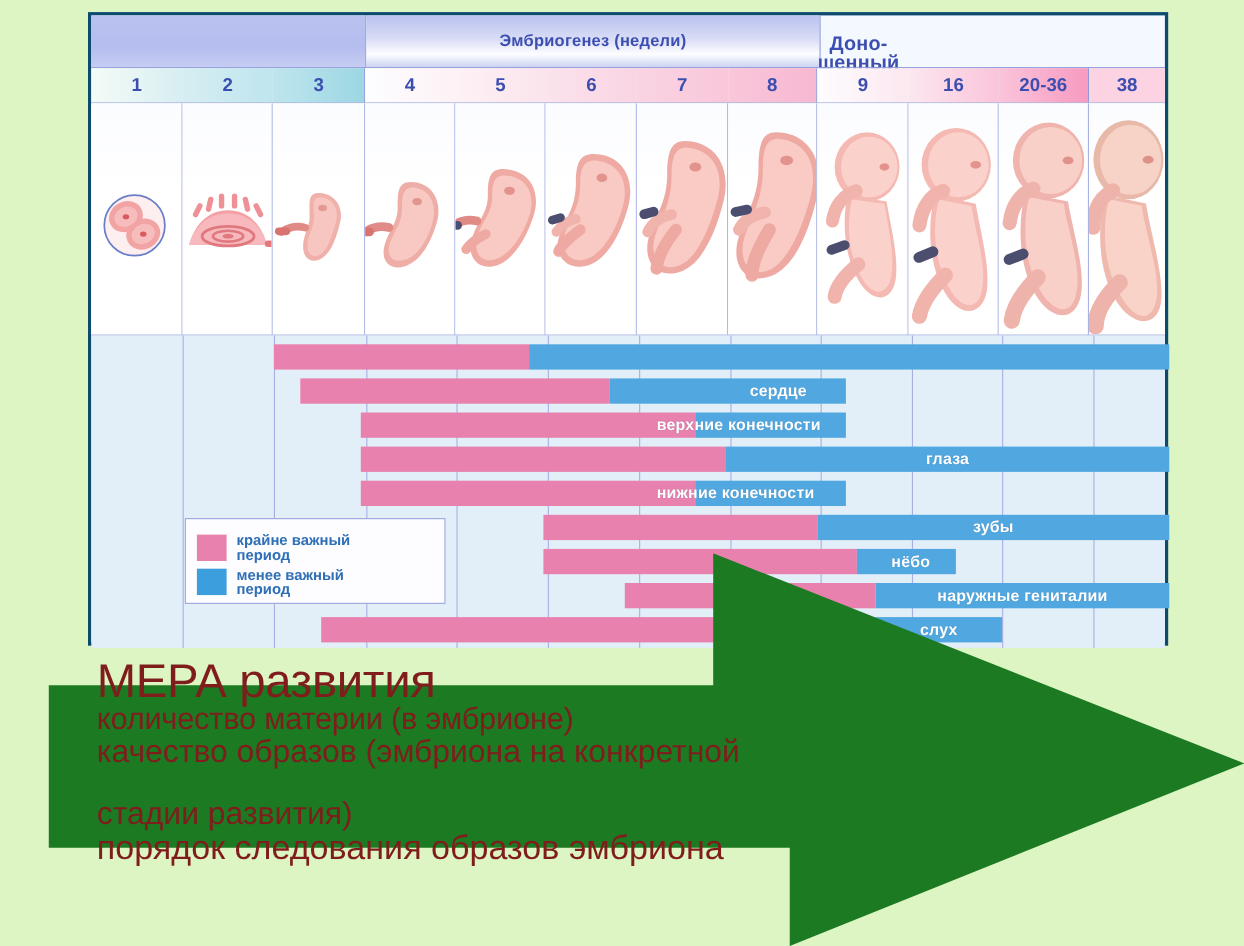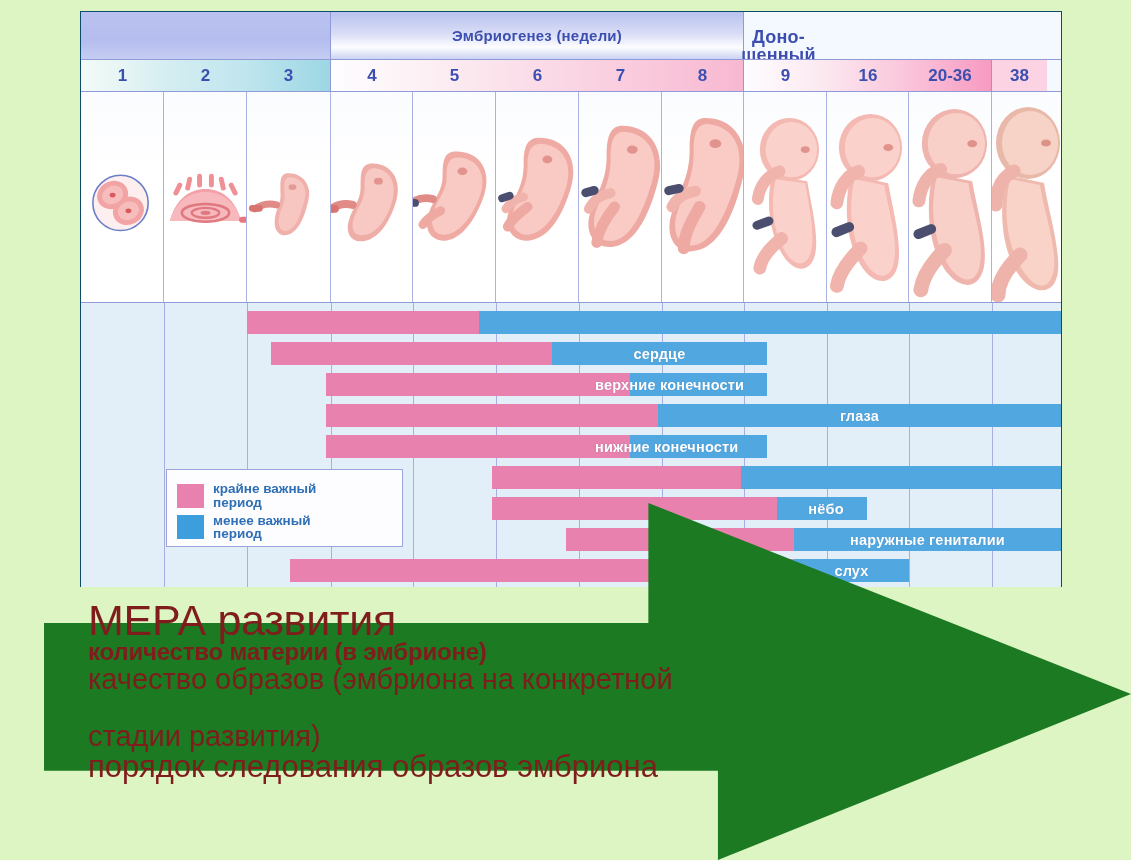--- a/index.html
+++ b/index.html
@@ -16,21 +16,21 @@
   }
 
   
   #chart-panel {
     position: absolute;
     left: 80px;
     top: 11px;
     width: 982px;
     height: 576px;
     background: #f4f9ff;
-    border: 1px solid #0c4a6e;
+    border: 3px solid #0c4a6e;
     box-sizing: border-box;
   }
 
   
   #stage-header {
     position: absolute;
     left: 0; top: 0;
     width: 100%;
     height: 47px;
     display: flex;
@@ -192,21 +192,21 @@
     );
   }
   #banner-text {
     position: absolute;
     left: 88px;
     top: 600px;
     width: 870px;
     color: #7f1d1d;
   }
   .b-line1 { font-size: 43px; line-height: 0.93; letter-spacing: -.3px; }
-  .b-line2 { font-size: 24px; line-height: 1.02; letter-spacing: -.2px; font-weight: bold; }
+  .b-line2 { font-size: 28px; line-height: 1.02; letter-spacing: -.2px; }
   .b-line3 { font-size: 29px; line-height: 1.05; }
   .b-line4 { font-size: 29px; line-height: 1.05; margin-top: 26px; }
   .b-line5 { font-size: 31px; line-height: 1.05; margin-top: 0; }
 </style>
 </head>
 <body>
 
 <div id="chart-panel">
 
   <div id="stage-header">
@@ -248,21 +248,21 @@
       </div>
     <div class="week-cell" style="width:83px; background:linear-gradient(90deg,#fdfdff 0%, #fce7ef 100%);">
         <span>9</span>
       </div>
     <div class="week-cell" style="width:82px; background:linear-gradient(90deg,#fce7ef 0%, #fac4da 100%);">
         <span>16</span>
       </div>
     <div class="week-cell sep" style="width:83px; background:linear-gradient(90deg,#fac4da 0%, #f79ac1 100%);">
         <span>20-36</span>
       </div>
-    <div class="week-cell" style="width:55px; background:#fbd3e2;">
+    <div class="week-cell" style="width:69px; background:#fbd3e2;">
         <span>38</span>
       </div>
   </div>
 
   <div id="images-row">
     <div class="img-cell" style="width:83px;">
       <svg class="embryo-art" width="83" height="211" viewBox="0 0 83 211" aria-hidden="true">
         <g transform="translate(10,82)">
           <circle cx="30" cy="30" r="28" fill="#fdeef0" stroke="#6a7fc6" stroke-width="1.6"></circle>
           <ellipse cx="22" cy="22" rx="16" ry="14" fill="#f2a3a3" transform="rotate(-25 22 22)"></ellipse>
@@ -429,21 +429,21 @@
     <div class="gridline" style="left:911px;"></div>
 
     <div class="gantt-row" style="top:8px;">
       <div class="seg crit" style="left:166px; width:232px;"></div>
       <div class="seg mild" style="left:398px; width:582px;"></div>
     </div>
 
     <div class="gantt-row" style="top:39px;">
       <div class="seg crit" style="left:190px; width:281px;"></div>
       <div class="seg mild" style="left:471px; width:215px;"></div>
-      <div class="row-label" style="left:471px; width:215px; justify-content:center;">сердце</div>
+      <div class="row-label" style="left:471px; width:215px; justify-content:center;padding-left:46px;">сердце</div>
     </div>
 
     <div class="gantt-row" style="top:70px;">
       <div class="seg crit" style="left:245px; width:304px;"></div>
       <div class="seg mild" style="left:549px; width:137px;"></div>
       <div class="row-label" style="left:514px; width:320px;">верхние конечности</div>
     </div>
 
     <div class="gantt-row" style="top:101px;">
       <div class="seg crit" style="left:245px; width:332px;"></div>
@@ -453,20 +453,21 @@
 
     <div class="gantt-row" style="top:132px;">
       <div class="seg crit" style="left:245px; width:304px;"></div>
       <div class="seg mild" style="left:549px; width:137px;"></div>
       <div class="row-label" style="left:514px; width:320px;">нижние конечности</div>
     </div>
 
     <div class="gantt-row" style="top:163px;">
       <div class="seg crit" style="left:411px; width:249px;"></div>
       <div class="seg mild" style="left:660px; width:320px;"></div>
+      <div class="row-label" style="left:660px; width:320px; justify-content:center;">зубы</div>
     </div>
 
     <div class="gantt-row" style="top:194px;">
       <div class="seg crit" style="left:411px; width:285px;"></div>
       <div class="seg mild" style="left:696px; width:90px;"></div>
       <div class="row-label" style="left:696px; width:98px; justify-content:center;">нёбо</div>
     </div>
 
     <div class="gantt-row" style="top:225px;">
       <div class="seg crit" style="left:485px; width:228px;"></div>

